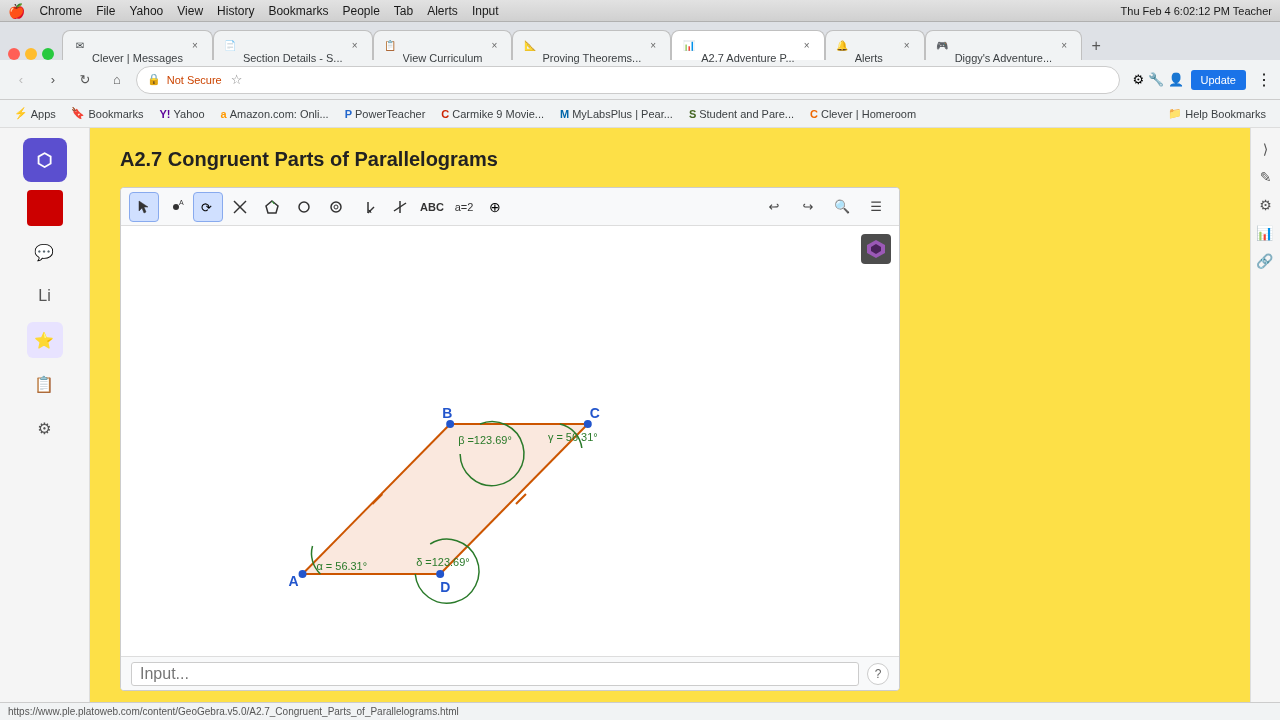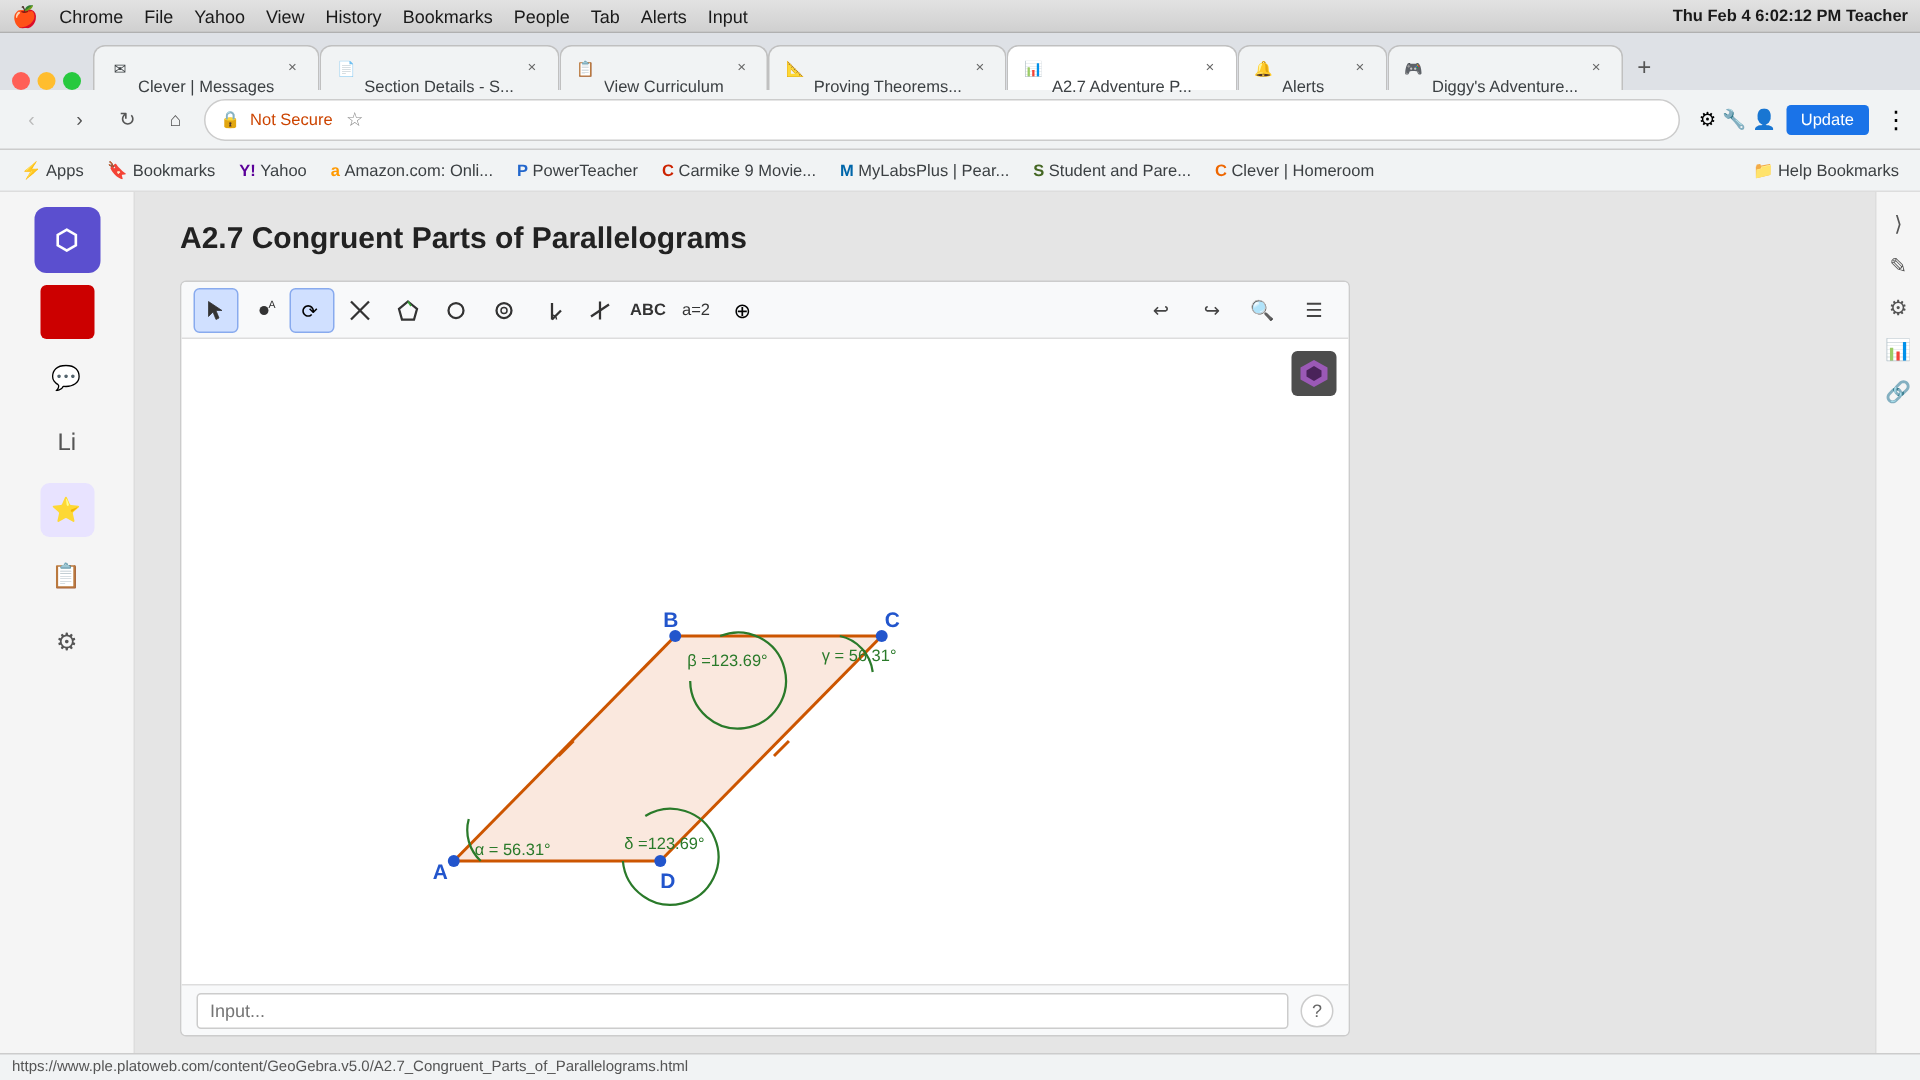--- a/index.html
+++ b/index.html
@@ -20,21 +20,20 @@
       gap: 14px;
     }
     .mac-bar .apple { font-size: 14px; }
     .mac-bar span { cursor: pointer; }
     .mac-bar-right {
       margin-left: auto;
       display: flex;
       align-items: flex-end;
       gap: 6px;
       font-size: 11px;
-      font-weight: bold;
     }
 
     
     .chrome-window {
       width: 100%;
       height: calc(720px - 22px);
       background: #dee1e6;
       display: flex;
       flex-direction: column;
     }
@@ -223,21 +222,21 @@
       border-radius: 6px;
       font-size: 16px;
       cursor: pointer;
       color: #555;
     }
     .sidebar-icon.active { background: #e8e3ff; color: #5b4fcf; }
 
     
     .page-area {
       flex: 1;
-      background: #e5e5e5;
+      background: #fde047;
       overflow-y: auto;
       padding: 20px 30px;
     }
     .page-title {
       font-size: 20px;
       font-weight: 600;
       color: #222;
       margin-bottom: 16px;
     }
 
@@ -298,21 +297,21 @@
       align-items: center;
       padding: 0 10px;
       gap: 8px;
     }
     .gg-input {
       flex: 1;
       height: 24px;
       border: 1px solid #ccc;
       border-radius: 3px;
       padding: 0 8px;
-      font-size: 12px;
+      font-size: 16px;
       background: white;
       color: #888;
     }
     .gg-help {
       width: 22px;
       height: 22px;
       border-radius: 50%;
       border: 1px solid #ccc;
       display: flex;
       align-items: center;

